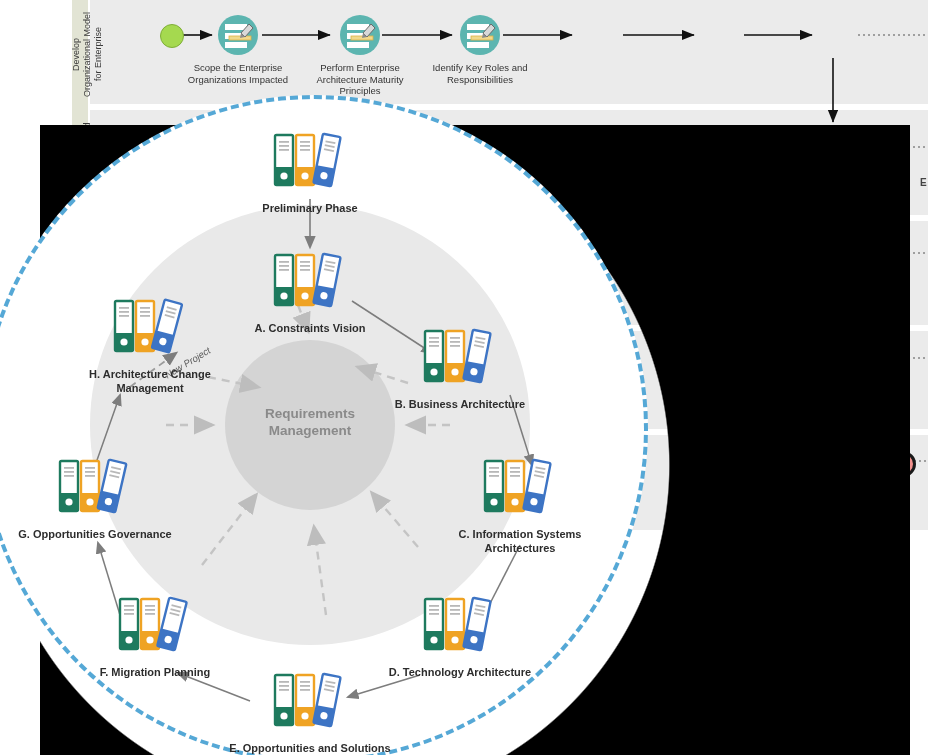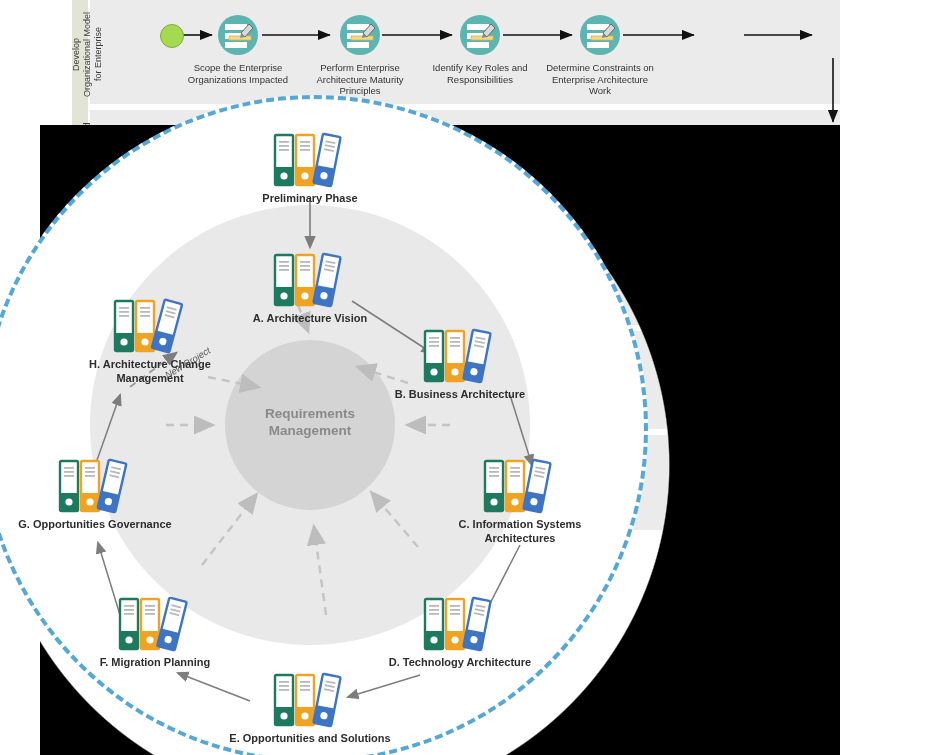--- a/index.html
+++ b/index.html
@@ -1,19 +1,19 @@
 <!DOCTYPE html>
 <html><head>
 <meta charset="utf-8">
 <style>
   html,body{margin:0;padding:0;background:#ffffff;}
   body{width:928px;height:755px;overflow:hidden;position:relative;
        font-family:"Liberation Sans","DejaVu Sans",sans-serif;}
 
-  #stage{position:absolute;left:0;top:0;width:840px;height:755px;overflow:hidden;}
+  #stage{position:absolute;left:0;top:0;width:928px;height:755px;overflow:hidden;}
 
   
   .pool-border{position:absolute;background:#e2e4d4;}
   .lane{position:absolute;background:#ebebeb;}
   .lane-label{position:absolute;color:#3a3a3a;font-size:9px;line-height:11px;
               text-align:center;writing-mode:vertical-rl;transform:rotate(180deg);
               white-space:normal;}
 
   .task{position:absolute;width:120px;text-align:center;}
   .task .glyph{margin:0 auto;}
@@ -31,21 +31,21 @@
 
   #admwrap{position:absolute;left:-20px;top:95px;width:680px;height:680px;}
   .dashring{position:absolute;left:0;top:0;width:660px;height:660px;border-radius:50%;
             border:4px dashed #55a8d6;background:#fff;}
   .graybig{position:absolute;border-radius:50%;background:#e9e9e9;}
   .graymid{position:absolute;border-radius:50%;background:#d4d4d4;}
   .reqlabel{position:absolute;text-align:center;color:#8a8a8a;
             font-size:13.5px;line-height:17px;font-weight:bold;}
 
   .phase{position:absolute;width:170px;text-align:center;}
-  .phase .cap{font-size:11px;line-height:13.5px;font-weight:bold;color:#2d2d2d;margin-top:1px;}
+  .phase .cap{font-size:11px;line-height:13.5px;font-weight:bold;color:#2d2d2d;margin-top:11px;}
   .binders{height:64px;position:relative;width:82px;margin:0 auto;}
 
   .newproj{position:absolute;font-size:9.5px;color:#5d5d5d;font-style:italic;
            transform:rotate(-31deg);white-space:nowrap;}
 
   .cutchar{position:absolute;font-size:10px;color:#444;font-weight:bold;}
 </style>
 </head>
 <body>
 
@@ -130,32 +130,20 @@
       <rect x="8" y="10" width="22" height="6" fill="#fff"></rect>
         <rect x="8" y="19" width="22" height="6" fill="#fff"></rect>
         <rect x="8" y="28" width="22" height="6" fill="#fff"></rect>
       <rect x="12" y="22" width="22" height="4" fill="#f2d98b" stroke="#d9b24a" stroke-width="0.8"></rect>
       <path d="M24 19 L32 10 L36 14 L28 23 Z" fill="#d8d8d8" stroke="#6a6a6a" stroke-width="1"></path>
         <path d="M24 19 L28 23 L23 24 Z" fill="#8d8d8d"></path>
     </svg>
     <div class="cap">Identify Key Roles and Responsibilities</div>
   </div>
 
-  <div class="task" style="left:540px;top:14px;">
-    <svg class="glyph" width="42" height="42" viewBox="0 0 42 42">
-      <circle cx="21" cy="21" r="20" fill="#5cb5b0"></circle>
-      <rect x="8" y="10" width="22" height="6" fill="#fff"></rect>
-        <rect x="8" y="19" width="22" height="6" fill="#fff"></rect>
-        <rect x="8" y="28" width="22" height="6" fill="#fff"></rect>
-      <rect x="12" y="22" width="22" height="4" fill="#f2d98b" stroke="#d9b24a" stroke-width="0.8"></rect>
-      <path d="M24 19 L32 10 L36 14 L28 23 Z" fill="#d8d8d8" stroke="#6a6a6a" stroke-width="1"></path>
-        <path d="M24 19 L28 23 L23 24 Z" fill="#8d8d8d"></path>
-    </svg>
-    <div class="cap">Determine Constraints on Enterprise Architecture Work</div>
-  </div>
 
 
 
   <div class="task" style="left:773px;top:126px;">
     <svg class="glyph" width="42" height="42" viewBox="0 0 42 42">
       <circle cx="21" cy="21" r="20" fill="#5cb5b0"></circle>
       <rect x="8" y="10" width="22" height="6" fill="#fff"></rect>
         <rect x="8" y="19" width="22" height="6" fill="#fff"></rect>
         <rect x="8" y="28" width="22" height="6" fill="#fff"></rect>
       <rect x="12" y="22" width="22" height="4" fill="#f2d98b" stroke="#d9b24a" stroke-width="0.8"></rect>
@@ -312,21 +300,21 @@
           <g transform="rotate(11 58 33)">
               <rect x="49" y="8" width="18" height="50" rx="1.5" fill="#fff" stroke="#3d74c4" stroke-width="2.4"></rect>
               <rect x="49" y="40" width="18" height="18" fill="#3d74c4"></rect>
               <circle cx="58" cy="49" r="3.6" fill="#fff"></circle>
               <rect x="53" y="14" width="10" height="1.8" fill="#b8b8b8"></rect>
               <rect x="53" y="18" width="10" height="1.8" fill="#b8b8b8"></rect>
               <rect x="53" y="22" width="10" height="1.8" fill="#b8b8b8"></rect>
             </g>
         </svg>
       </div>
-      <div class="cap">A. Architecture Vision</div>
+      <div class="cap">A. Constraints Vision</div>
     </div>
 
     <div class="phase" style="left:395px;top:228px;">
       <div class="binders">
         <svg width="82" height="64" viewBox="0 0 82 64">
           <g>
               <rect x="6" y="8" width="18" height="50" rx="1.5" fill="#fff" stroke="#1e7a5e" stroke-width="2.4"></rect>
               <rect x="6" y="40" width="18" height="18" fill="#1e7a5e"></rect>
               <circle cx="15" cy="49" r="3.6" fill="#fff"></circle>
               <rect x="10" y="14" width="10" height="1.8" fill="#b8b8b8"></rect>

